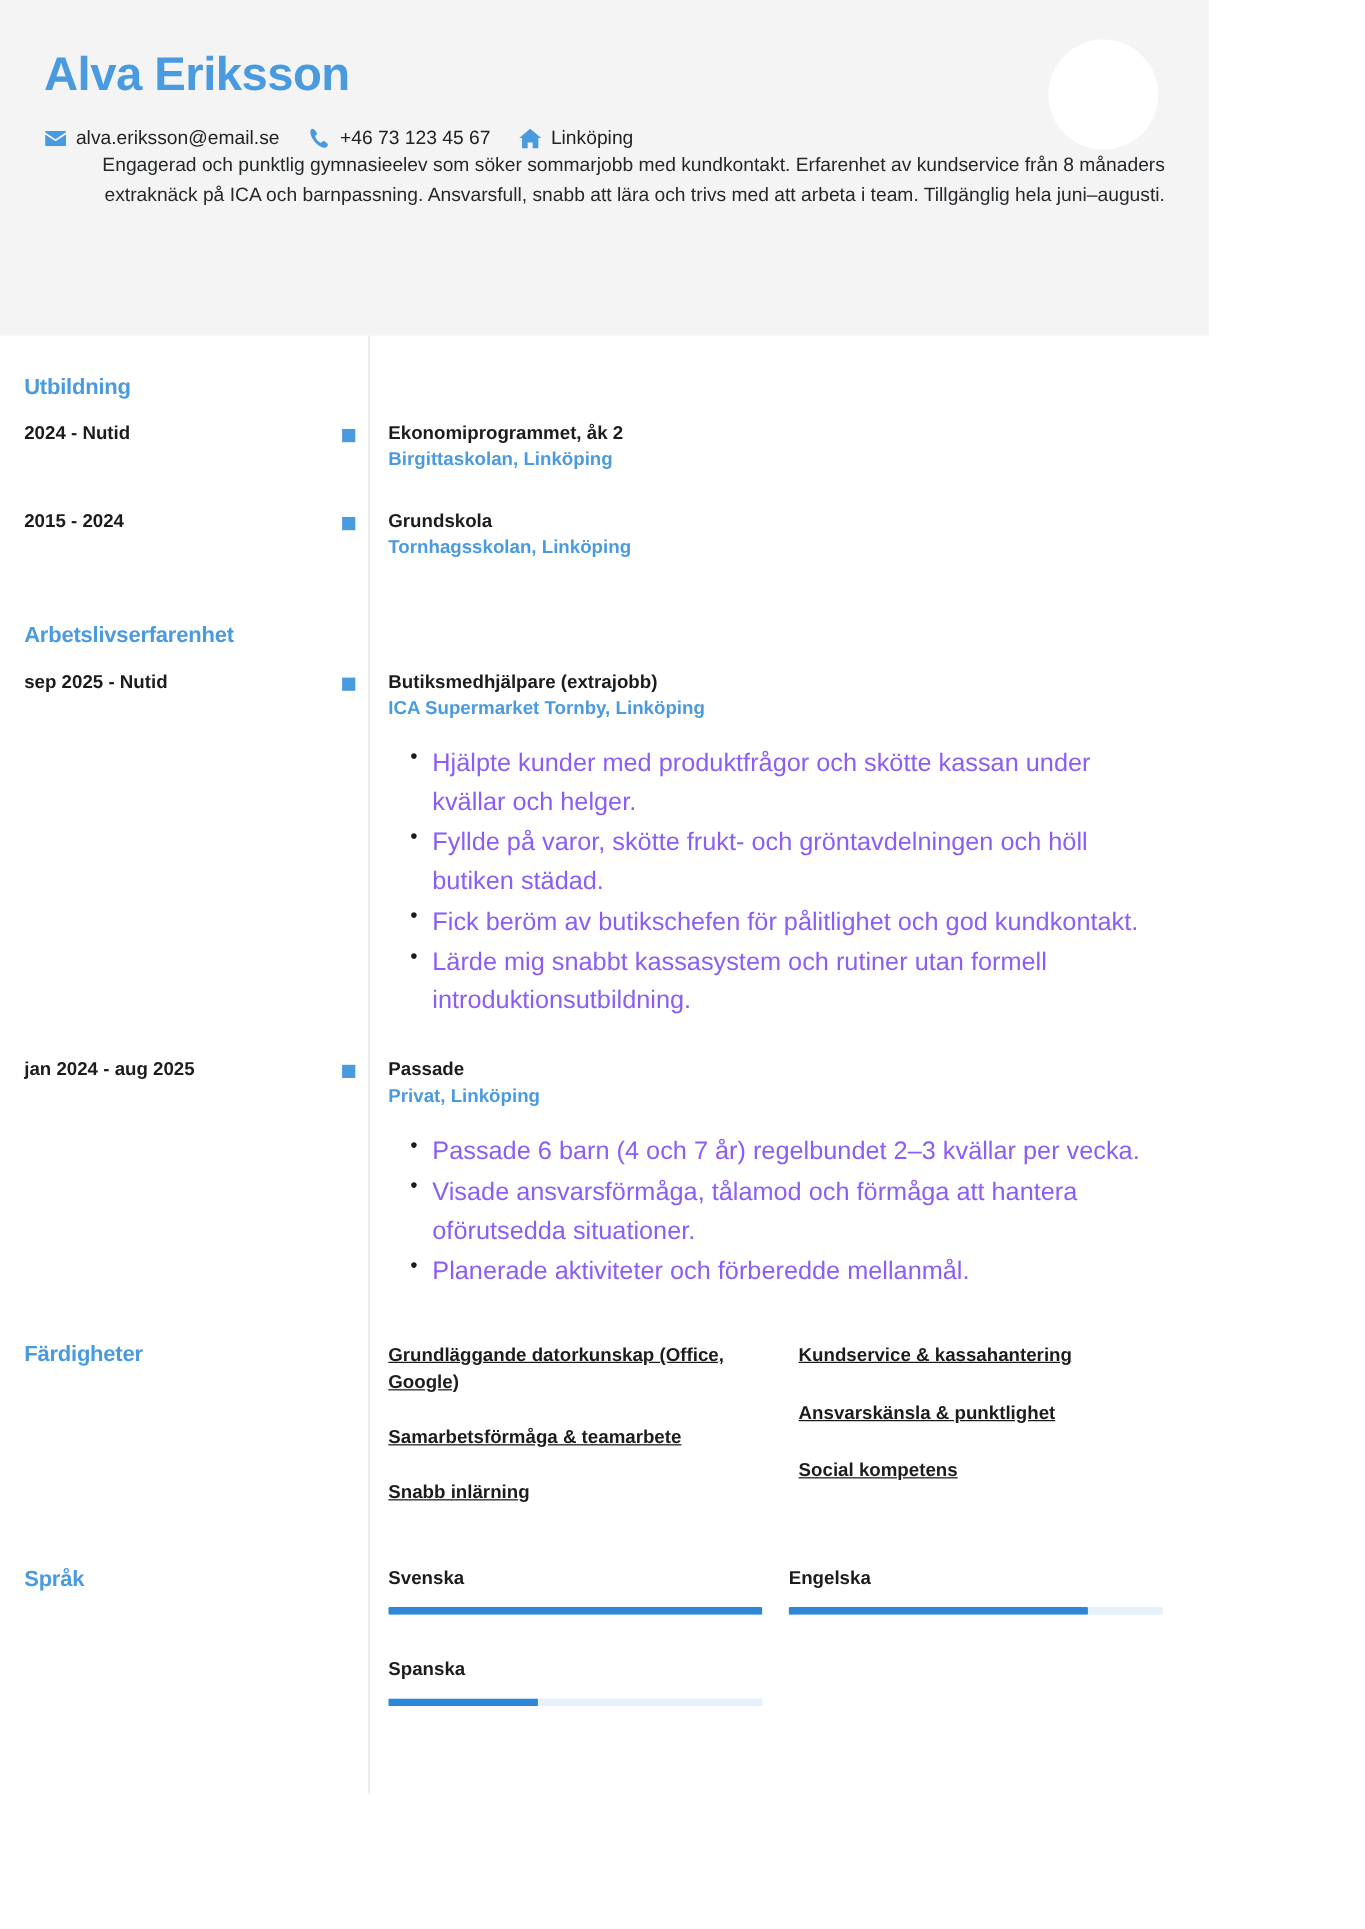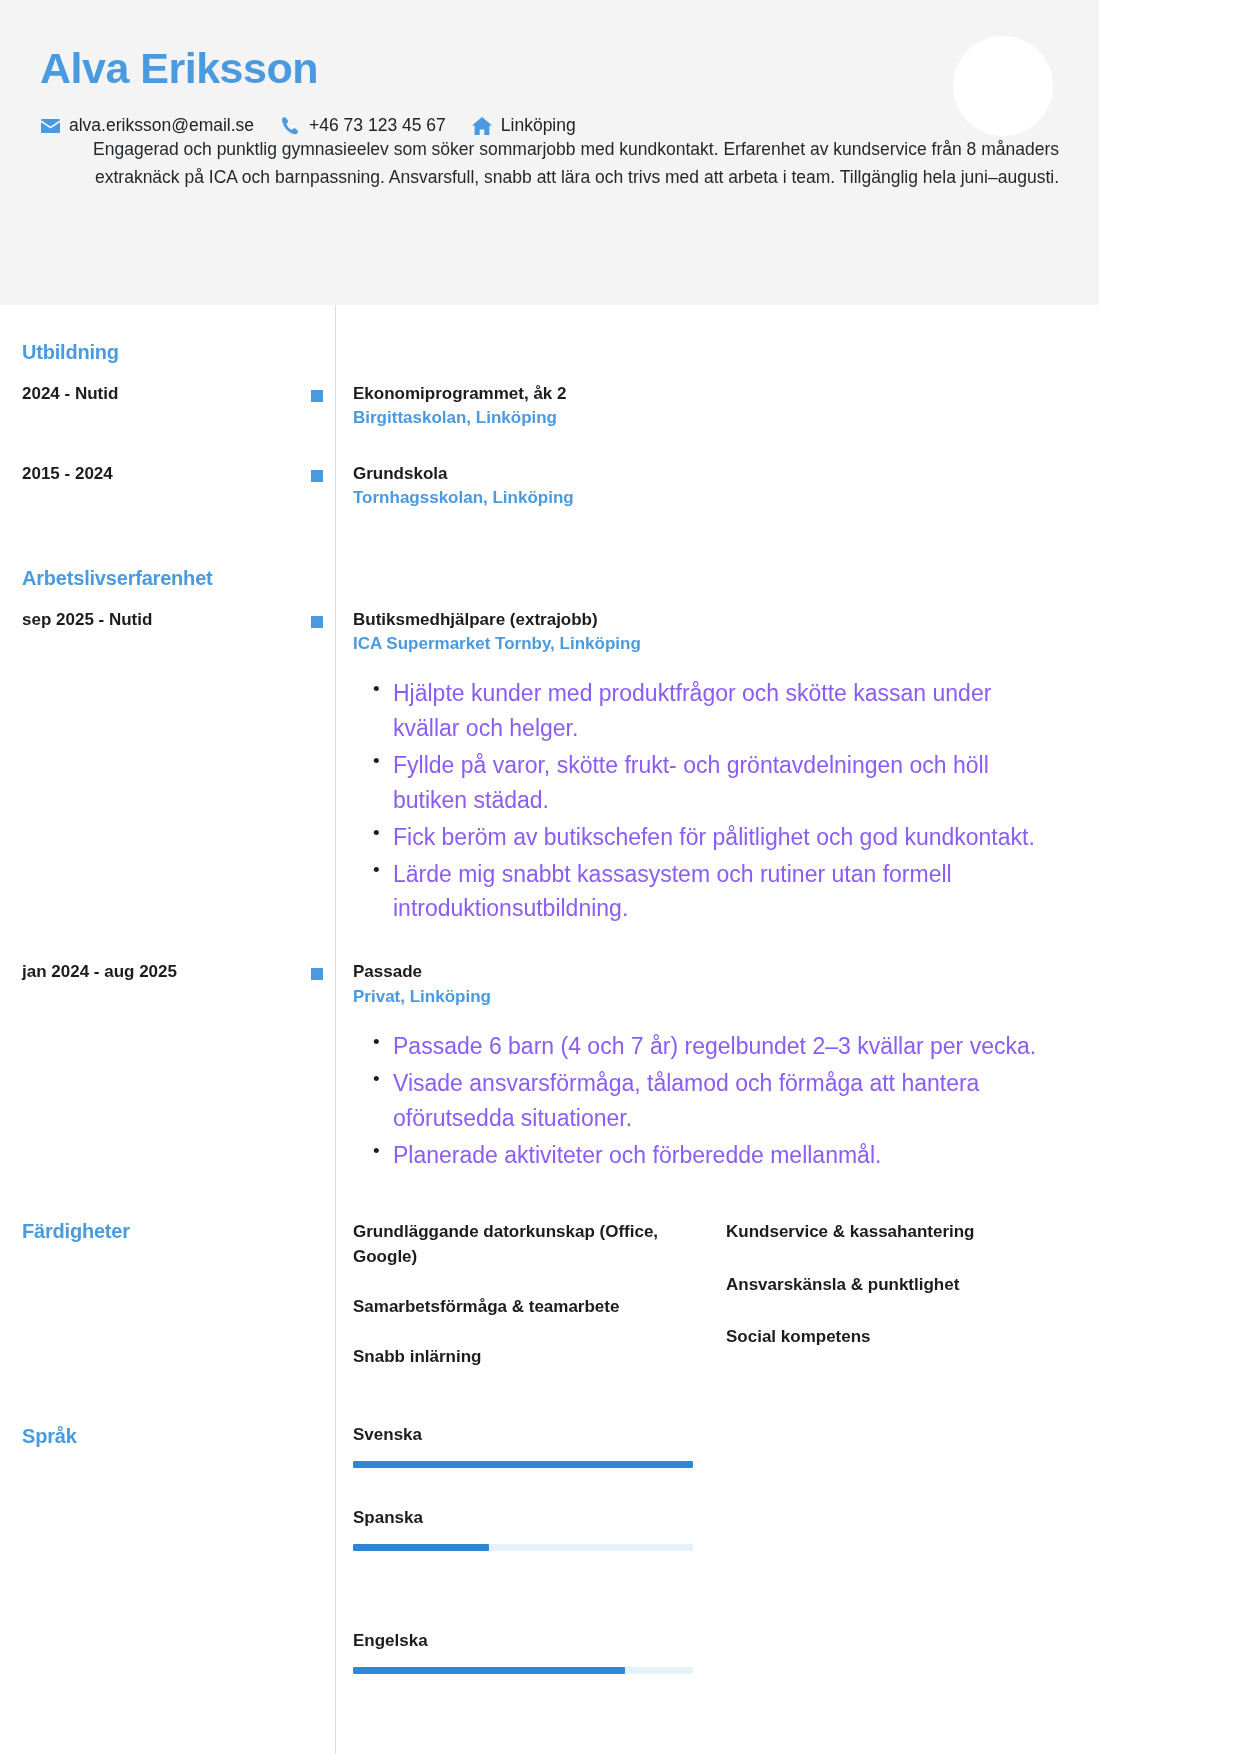--- a/index.html
+++ b/index.html
@@ -160,34 +160,35 @@
   }
 
   .gap-sm { height: 32px; }
   .gap-md { height: 46px; }
   .gap-lg { height: 56px; }
 
   
   .skills-grid {
     display: flex;
     gap: 40px;
+    text-decoration: underline;
   }
   .skills-col { flex: 1 1 0; }
   .skill-item {
     font-size: 17px;
     font-weight: bold;
     color: #1c1c1c;
     line-height: 1.42;
     margin-bottom: 26px;
     max-width: 340px;
   }
   .skills-col.col-b .skill-item { margin-bottom: 28px; }
 
   
-  .lang-grid { display: flex; gap: 40px; flex-direction: column; }
+  .lang-grid { display: flex; gap: 24px; }
   .lang-col { flex: 1 1 0; max-width: 340px; }
   .lang-item { margin-bottom: 40px; }
   .lang-name {
     font-size: 17px;
     font-weight: bold;
     color: #1c1c1c;
     margin-bottom: 16px;
   }
   .lang-track {
     width: 100%;

